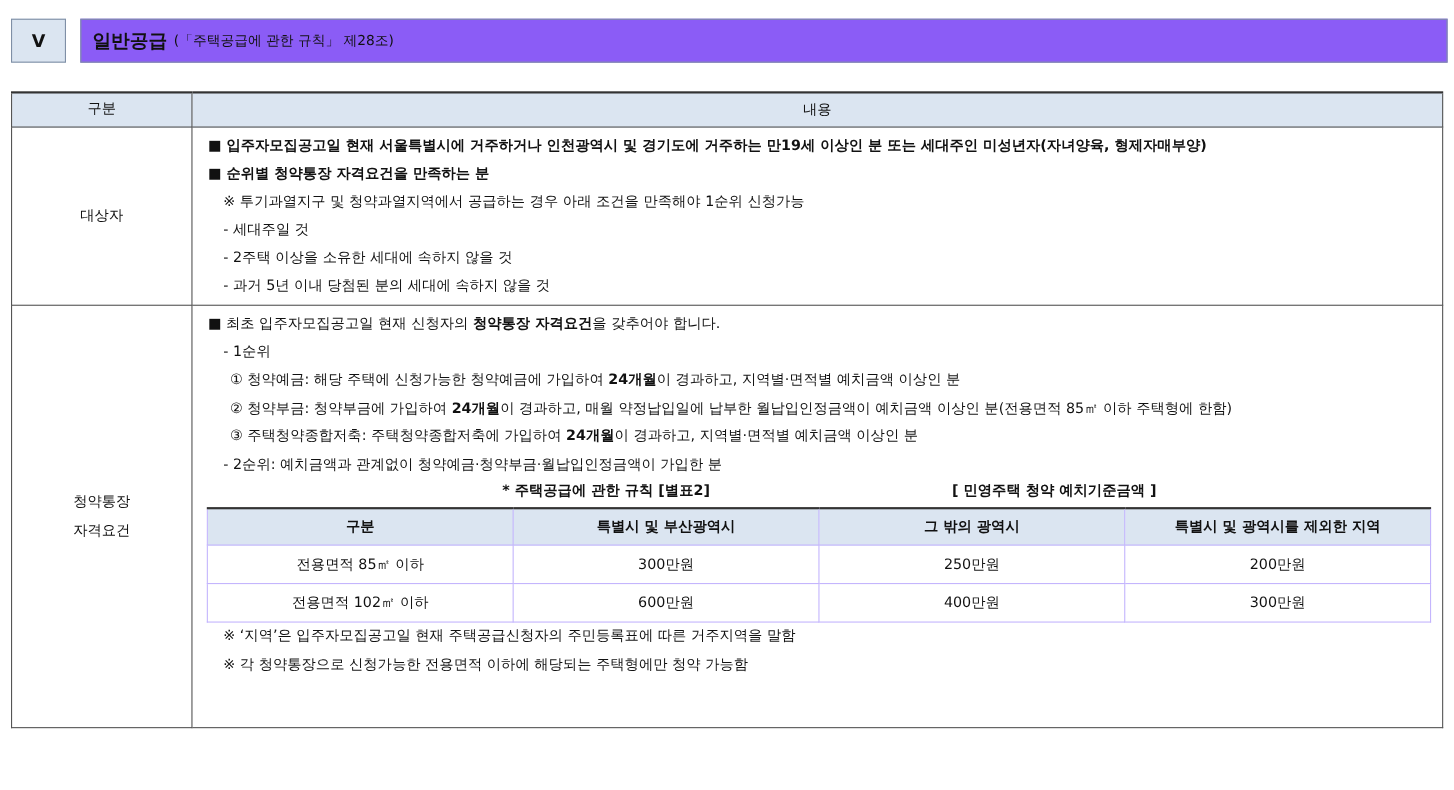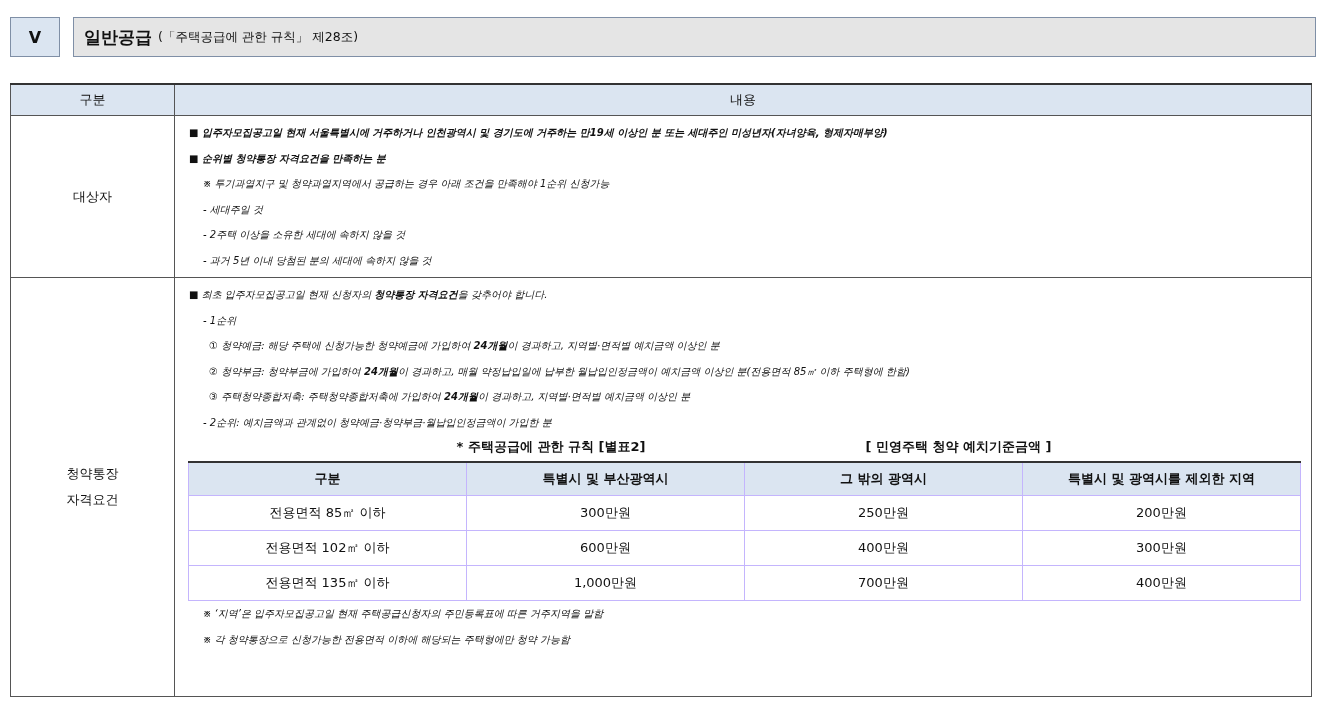--- a/index.html
+++ b/index.html
@@ -10,35 +10,35 @@
   }
   .title-bar { position: absolute; left: 10px; top: 17px; width: 1306px; height: 42px; }
   .section-num {
     position: absolute; left: 0; top: 0; width: 50px; height: 40px;
     background: #dbe5f1; border: 1px solid #7f8fa6; box-sizing: border-box;
     display: flex; align-items: center; justify-content: center;
     font-weight: bold; font-size: 16px;
   }
   .section-title {
     position: absolute; left: 63px; top: 0; right: 0; height: 40px;
-    background: #e5e5e5; border: 1px solid #7f8fa6; box-sizing: border-box;
+    background: #8b5cf6; border: 1px solid #7f8fa6; box-sizing: border-box;
     display: flex; align-items: center; padding-left: 10px;
   }
   .section-title .main { font-weight: bold; font-size: 17px; }
   .section-title .sub { font-weight: normal; font-size: 12.5px; margin-left: 6px; }
 
   .main-table {
     position: absolute; left: 10px; top: 83px; width: 1302px;
     border-collapse: collapse; table-layout: fixed;
   }
   .main-table td, .main-table th { border: 1px solid #555; padding: 0; }
   .main-table th { background: #dbe5f1; font-weight: normal; height: 30px; font-size: 13px; border-top: 2px solid #333; }
   .label-cell { width: 163px; text-align: center; vertical-align: middle; font-size: 13px; line-height: 26px; }
   .content-cell { padding: 4px 0 4px 14px !important; vertical-align: top; }
-  .line { height: 25.5px; line-height: 25.5px; white-space: nowrap; font-size: 10px; font-style: italic; }
+  .line { height: 25.5px; line-height: 25.5px; white-space: nowrap; font-size: 13px; }
   .line b { font-weight: bold; }
   .ind2 { padding-left: 14px; }
   .ind3 { padding-left: 20px; }
 
   .req-table {
     margin-left: -1px; width: 1113px; border-collapse: collapse; table-layout: fixed;
     margin-top: 2px;
   }
   .req-table th, .req-table td {
     border: 1px solid #c4b5fd; text-align: center; font-size: 13px; height: 34px;
@@ -112,26 +112,20 @@
           <td>300만원</td>
           <td>250만원</td>
           <td>200만원</td>
         </tr>
         <tr>
           <td>전용면적 102㎡ 이하</td>
           <td>600만원</td>
           <td>400만원</td>
           <td>300만원</td>
         </tr>
-        <tr>
-          <td>전용면적 135㎡ 이하</td>
-          <td>1,000만원</td>
-          <td>700만원</td>
-          <td>400만원</td>
-        </tr>
       </tbody>
           </table>
       <div class="line ind2">※ ‘지역’은 입주자모집공고일 현재 주택공급신청자의 주민등록표에 따른 거주지역을 말함</div>
       <div class="line ind2">※ 각 청약통장으로 신청가능한 전용면적 이하에 해당되는 주택형에만 청약 가능함</div>
       <div style="height:40px"></div>
     </td>
   </tr>
 </tbody>
   </table>
 

